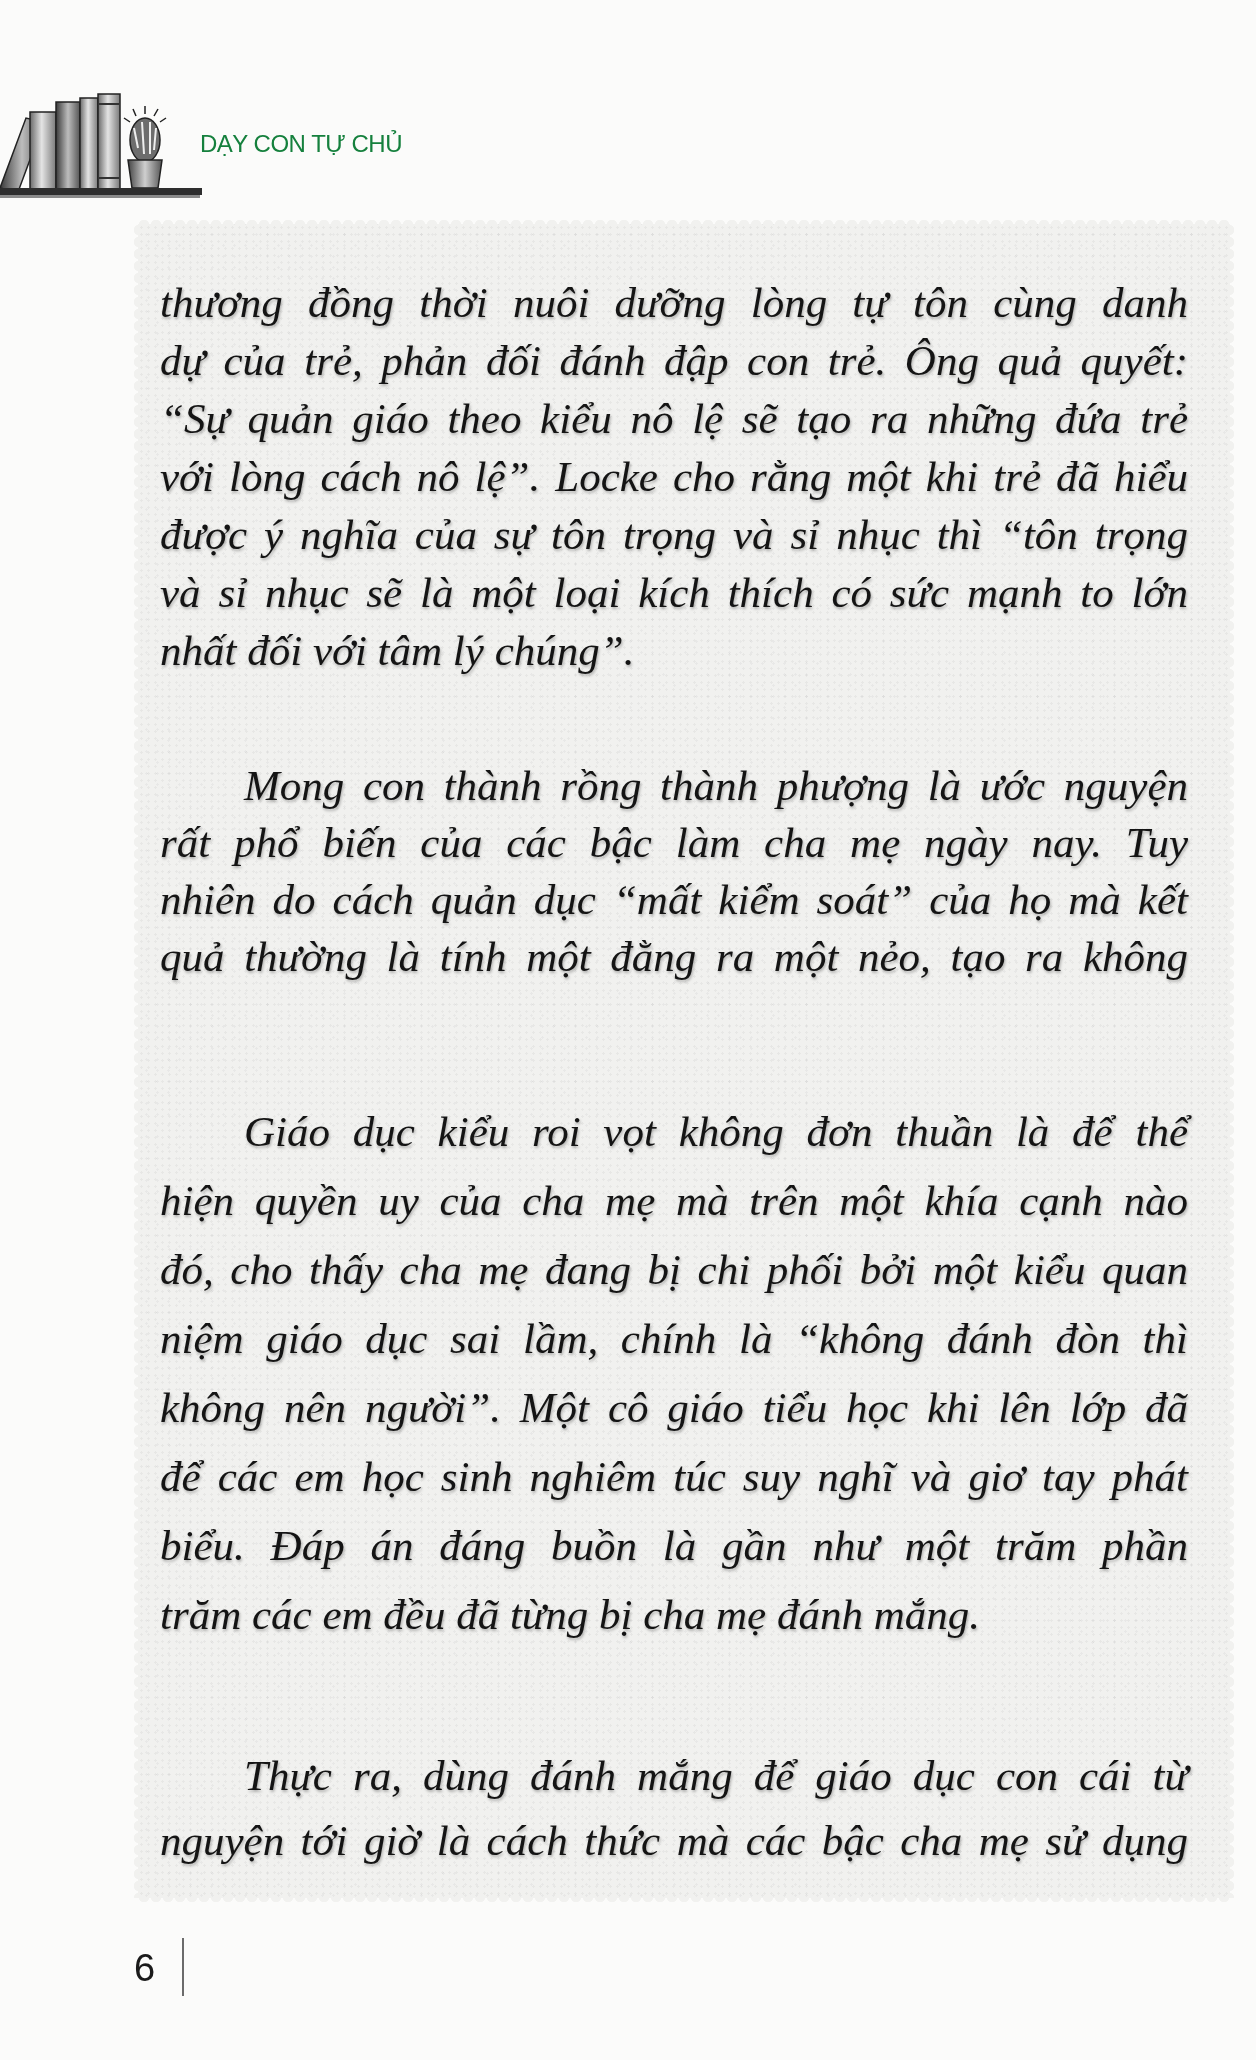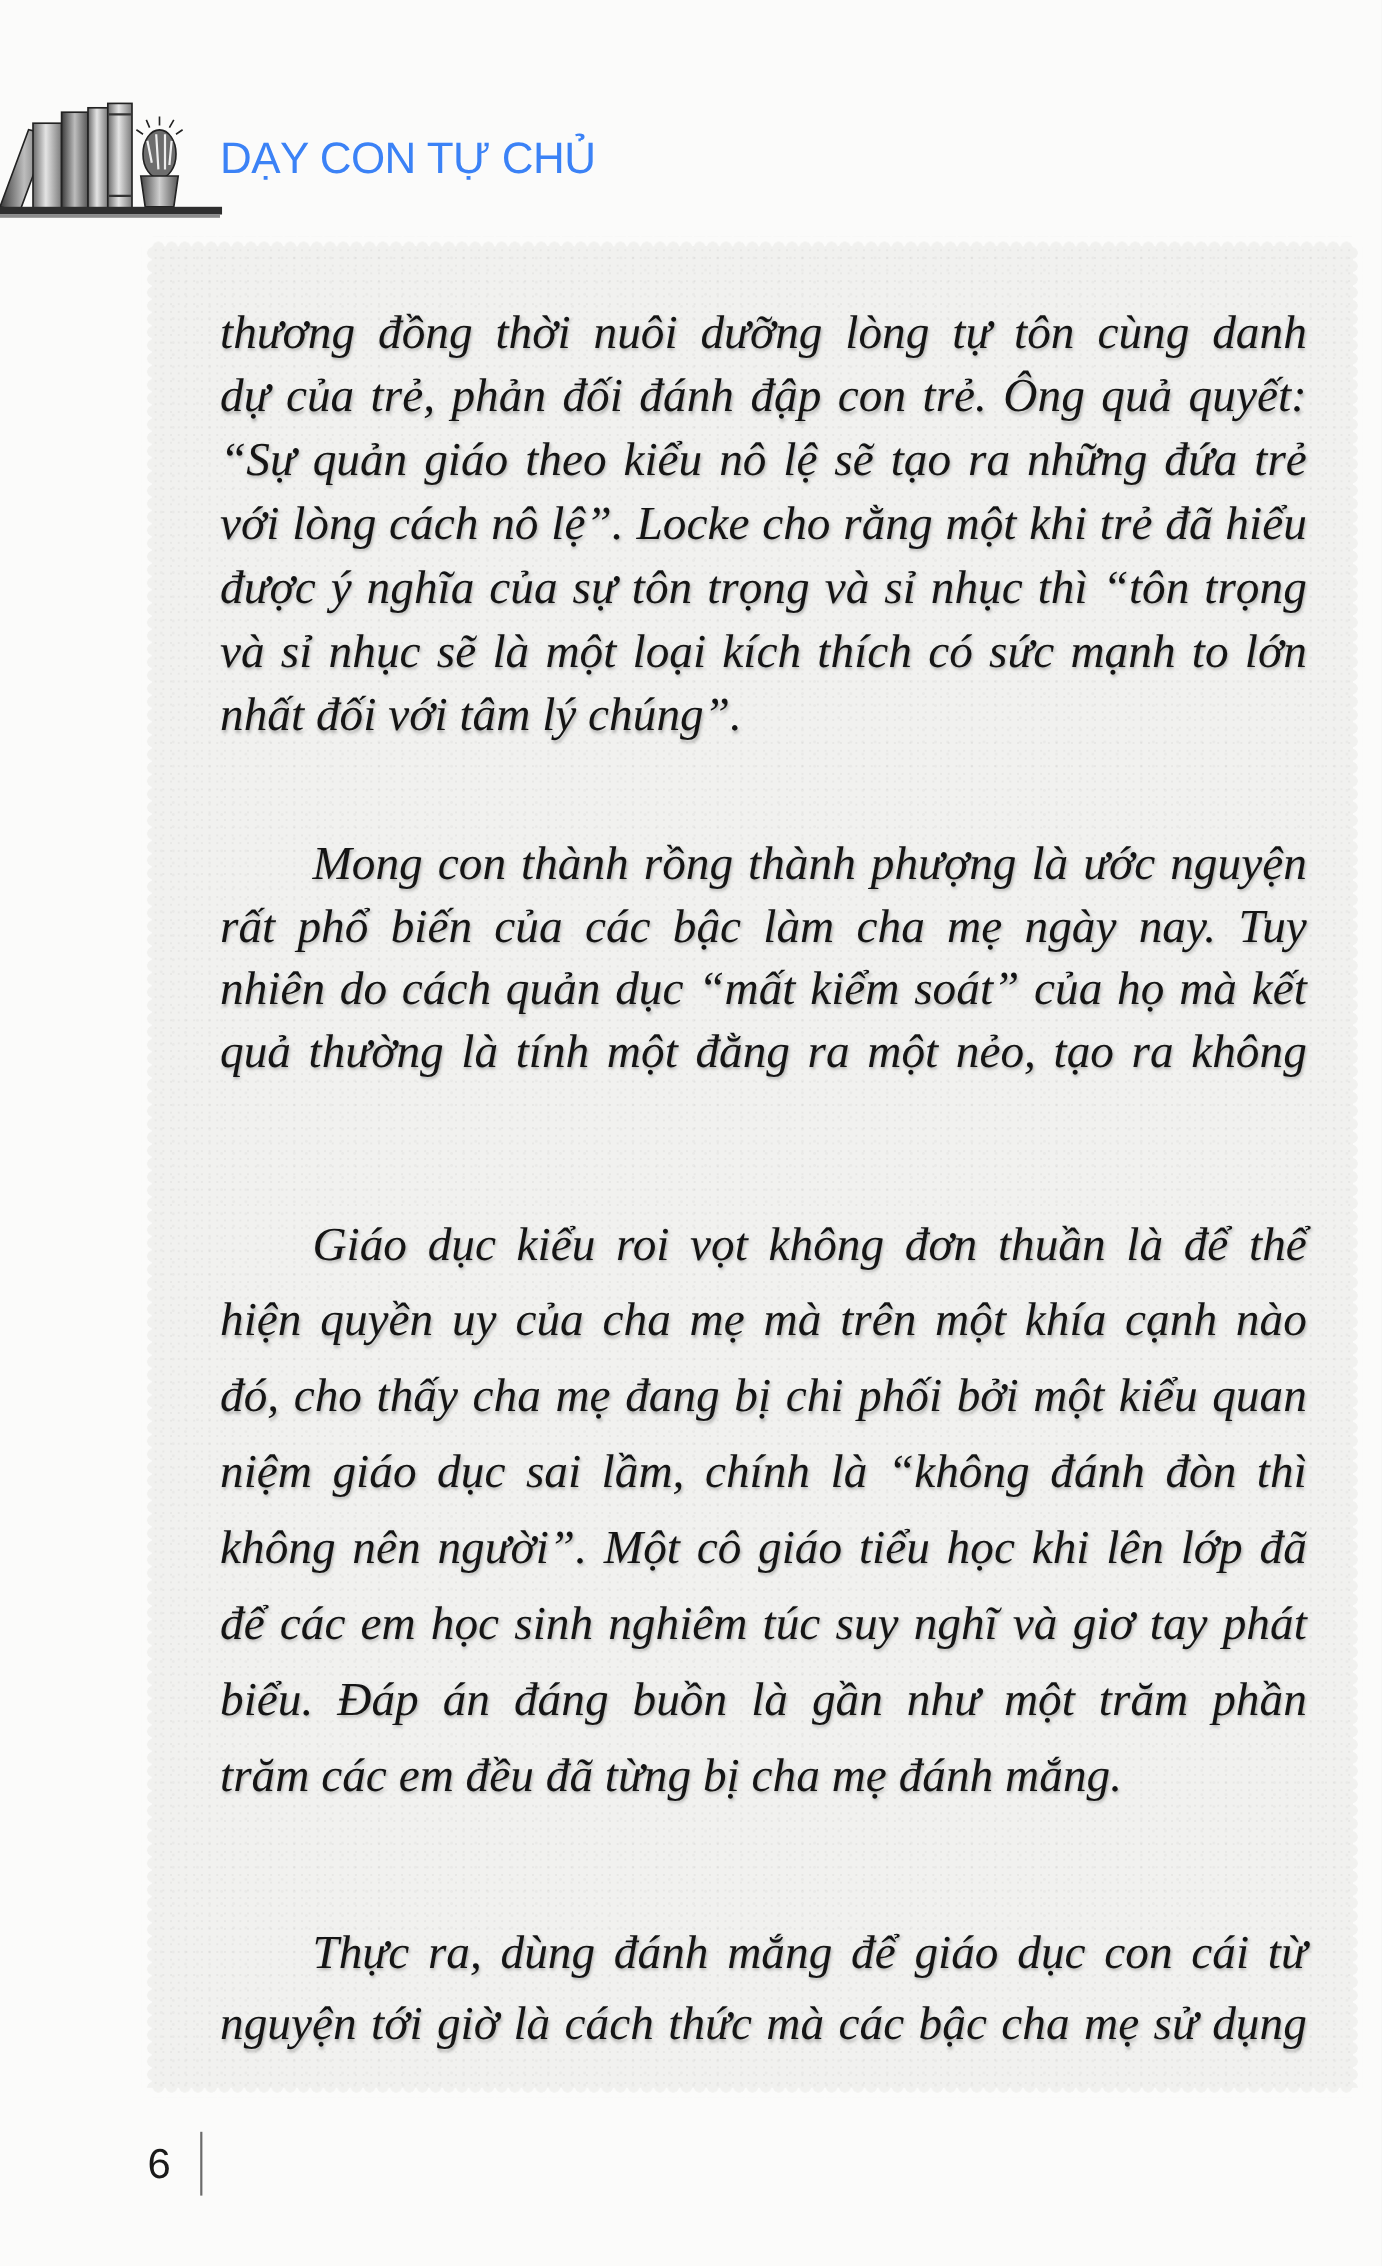--- a/index.html
+++ b/index.html
@@ -5,22 +5,22 @@
   html, body { margin: 0; padding: 0; }
   body {
     width: 1256px; height: 2060px; position: relative; overflow: hidden;
     background: #fbfbfa;
     font-family: "Liberation Serif", serif;
     color: #141414;
   }
   .header-illustration { position: absolute; left: 0; top: 88px; width: 202px; height: 112px; }
   .header-title {
     position: absolute; left: 200px; top: 124px;
-    font-family: "Liberation Sans", sans-serif; font-size: 40px; letter-spacing: -0.5px;
-    color: #3b82f6; white-space: nowrap; line-height: 40px;
+    font-family: "Liberation Sans", sans-serif; font-size: 24px; letter-spacing: -0.5px;
+    color: #15803d; white-space: nowrap; line-height: 40px;
   }
   .text-box {
     position: absolute; left: 138px; top: 224px; width: 1092px; height: 1674px;
     background-color: #f1f1ef;
     background-image:
       radial-gradient(rgba(0,0,0,0.045) 1px, transparent 1.4px),
       radial-gradient(rgba(0,0,0,0.035) 1px, transparent 1.4px);
     background-size: 7px 7px, 11px 11px;
     background-position: 0 0, 3px 5px;
   }
@@ -37,21 +37,21 @@
     background-size: 10px 12px; background-repeat: repeat-y;
   }
   .edge-left { left: -9px; }
   .edge-right { right: -9px; transform: scaleX(-1); }
 
   .para {
     position: absolute; left: 160px; width: 1028px;
     font-style: italic; font-size: 43px;
     text-shadow: 1px 2px 3px rgba(0,0,0,0.28);
   }
-  .para .line { display: block; text-align: justify; text-align-last: justify; white-space: normal; margin-left: 40px; }
+  .para .line { display: block; text-align: justify; text-align-last: justify; white-space: normal; }
   .para .line.last { text-align: left; text-align-last: left; }
   .para .line.indent { padding-left: 84px; }
   .p1 { top: 274px; line-height: 58px; }
   .p2 { top: 757px; line-height: 57px; }
   .p3 { top: 1097px; line-height: 69px; }
   .p4 { top: 1743px; line-height: 65px; }
 
   .page-number {
     position: absolute; left: 134px; top: 1946px;
     font-family: "Liberation Sans", sans-serif; font-size: 38px; line-height: 44px; color: #1a1a1a;

